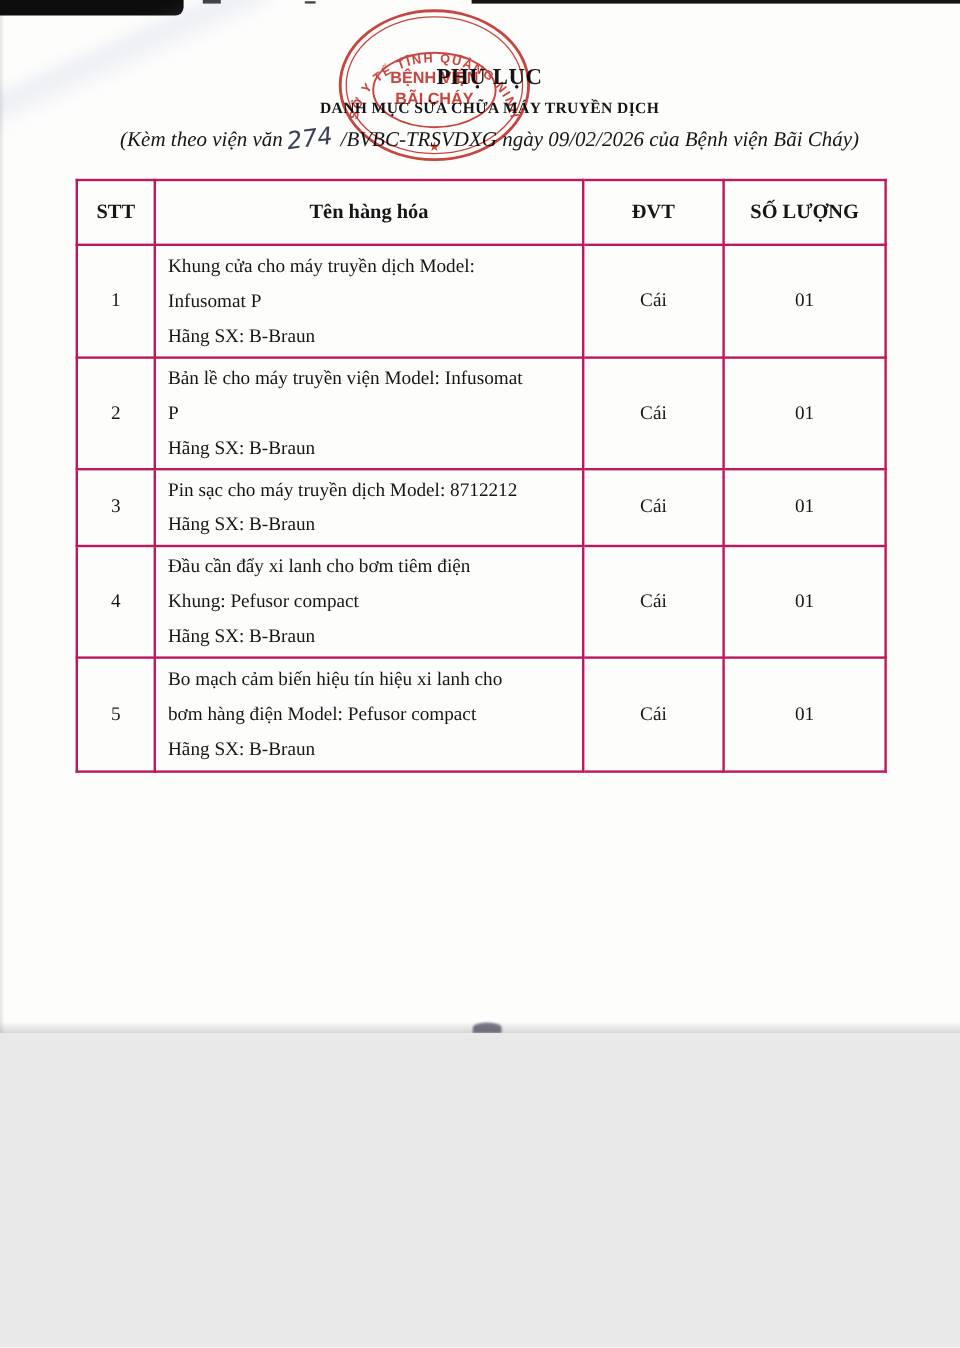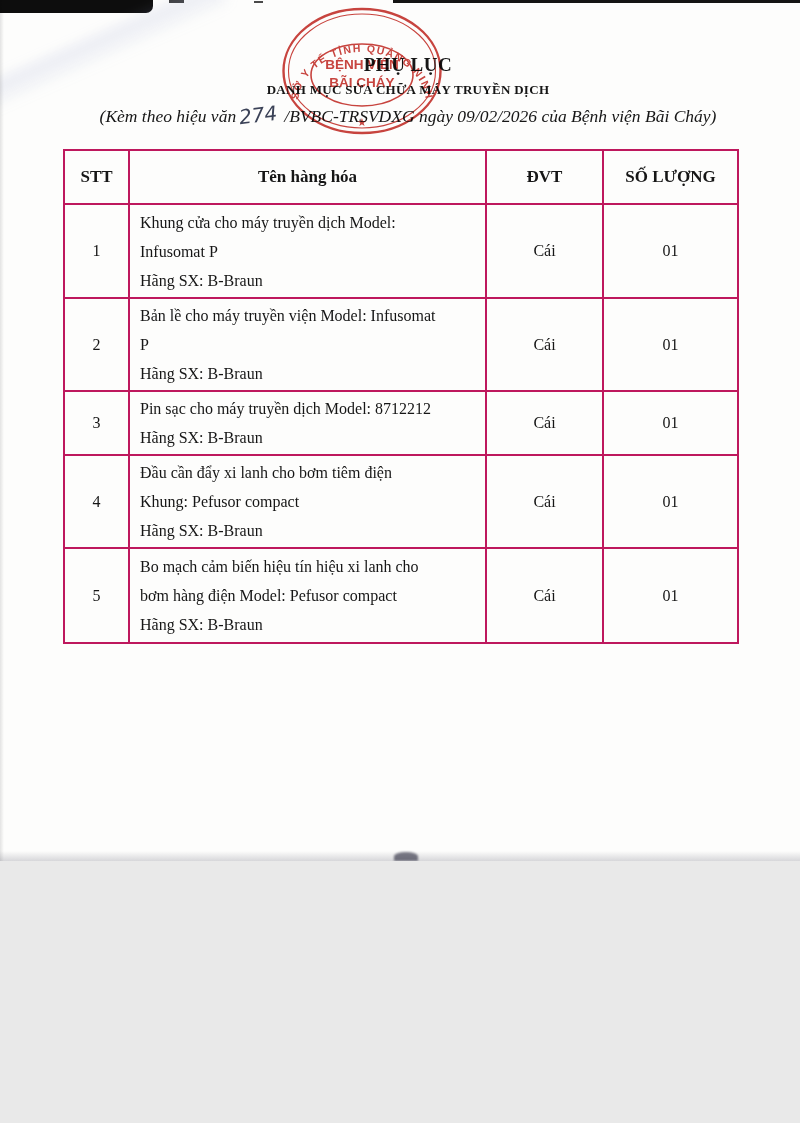--- a/index.html
+++ b/index.html
@@ -58,21 +58,21 @@
   <div class="speck-a"></div>
   <div class="speck-b"></div>
   <div class="crease"></div>
   <div class="left-edge"></div>
   <div class="bottom-smudge"></div>
   <div class="bottom-blob"></div>
 
   <div class="header">
     <div class="doc-title">PHỤ LỤC</div>
     <div class="doc-subtitle">DANH MỤC SỬA CHỮA MÁY TRUYỀN DỊCH</div>
-    <div class="refline"><span>(Kèm theo hiệu văn</span><span class="handwritten">274</span><span>/BVBC-TRSVDXG ngày 09/02/2026 của Bệnh viện Bãi Cháy)</span></div>
+    <div class="refline"><span>(Kèm theo viện văn</span><span class="handwritten">274</span><span>/BVBC-TRSVDXG ngày 09/02/2026 của Bệnh viện Bãi Cháy)</span></div>
   </div>
 
   <svg class="stamp" viewBox="0 0 162 128">
     <g fill="none" stroke="#c5342e">
       <ellipse cx="81" cy="64" rx="78.5" ry="62" stroke-width="2.4"></ellipse>
       <ellipse cx="81" cy="64" rx="73.5" ry="57" stroke-width="1.1"></ellipse>
       <ellipse cx="81" cy="68" rx="51" ry="31" stroke-width="1.6"></ellipse>
     </g>
     <path id="stamp-arc" d="M 17,97 A 64,52 0 1 1 145,97" fill="none"></path>
     <text font-size="10.5" font-weight="bold" letter-spacing="1.5" font-family="Liberation Sans, DejaVu Sans, sans-serif" fill="#c5342e">

